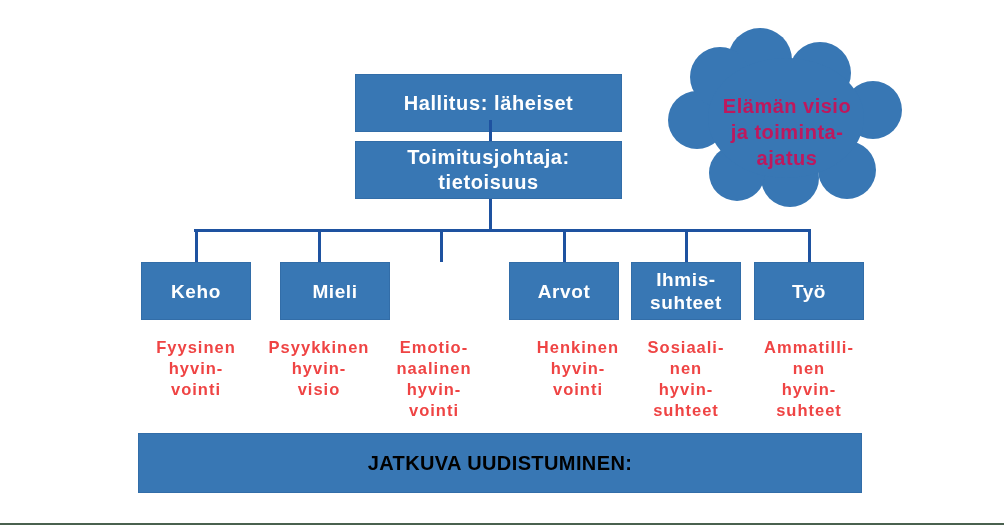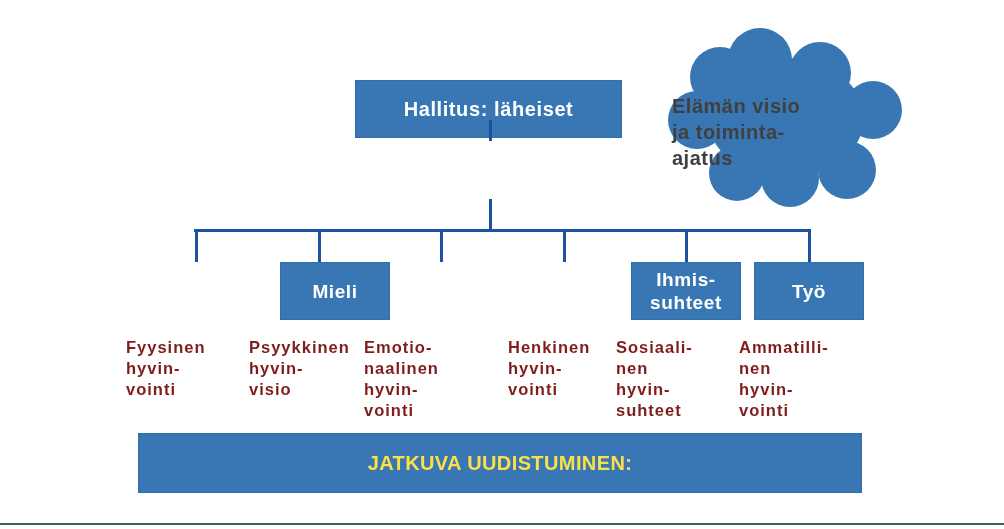--- a/index.html
+++ b/index.html
@@ -43,78 +43,80 @@
   .connector {
     position: absolute;
     background: #1e52a0;
   }
   .vline { width: 3px; }
   .hline { height: 3px; }
   .subtitle {
     position: absolute;
     top: 337px;
     width: 140px;
-    color: #7f1d1d;
+    color: #ef4444;
     font-size: 16.5px;
     font-weight: 600;
     line-height: 21px;
     letter-spacing: 1px;
-    text-align: left;
+    text-align: center;
     white-space: pre-line;
   }
   #cloud-svg { position: absolute; left: 660px; top: 22px; }
   #cloud-label {
     position: absolute;
     left: 672px;
     top: 93px;
     width: 230px;
-    color: #404040;
+    color: #be185d;
     font-size: 20px;
     font-weight: bold;
     line-height: 26px;
     letter-spacing: 0.5px;
-    text-align: left;
+    text-align: center;
     white-space: pre-line;
   }
   #footer-bar {
     position: absolute;
     left: 138px;
     top: 433px;
     width: 724px;
     height: 60px;
     background: #3877b4;
     border: 1px solid #326da8;
     box-sizing: border-box;
     display: flex;
     flex-direction: column;
     align-items: center;
     justify-content: center;
-    color: #fde047;
+    color: #000000;
     font-weight: bold;
     font-size: 20px;
     line-height: 26px;
     letter-spacing: 0.4px;
     text-align: center;
   }
   #bottom-rule {
     position: absolute;
     left: 0;
     top: 523px;
     width: 1004px;
     height: 2px;
     background: #4a614f;
   }
 </style>
 </head>
 <body>
 
 <div id="stage">
 
-  <div class="bluebox bigbox" style="top:80px">Hallitus: läheiset</div>
+  <div class="bluebox bigbox" style="top:74px">Hallitus: läheiset</div>
 
+  <div class="bluebox bigbox" style="top:141px">Toimitusjohtaja:
+tietoisuus</div>
 
   <div class="connector vline" style="left:489px;top:120px;height:21px"></div>
   <div class="connector vline" style="left:489px;top:199px;height:31px"></div>
   <div class="connector hline" style="left:194px;top:229px;width:617px"></div>
   <div class="connector vline" style="left:194.5px;top:229px;height:33px"></div>
   <div class="connector vline" style="left:317.5px;top:229px;height:33px"></div>
   <div class="connector vline" style="left:439.5px;top:229px;height:33px"></div>
   <div class="connector vline" style="left:562.5px;top:229px;height:33px"></div>
   <div class="connector vline" style="left:684.5px;top:229px;height:33px"></div>
   <div class="connector vline" style="left:807.5px;top:229px;height:33px"></div>
@@ -129,21 +131,23 @@
       <circle cx="77" cy="151" r="28"></circle>
       <circle cx="37" cy="98" r="29"></circle>
       <circle cx="60" cy="55" r="30"></circle>
       <ellipse cx="126" cy="96" rx="78" ry="60"></ellipse>
     </g>
   </svg>
   <div id="cloud-label">Elämän visio
 ja toiminta-
 ajatus</div>
 
+  <div class="bluebox deptbox" style="left:141px">Keho</div>
   <div class="bluebox deptbox" style="left:280px">Mieli</div>
+  <div class="bluebox deptbox" style="left:509px">Arvot</div>
   <div class="bluebox deptbox" style="left:754px">Työ</div>
   <div class="bluebox deptbox" style="left:631px">Ihmis-
 suhteet</div>
 
   <div class="subtitle" style="left:126px">Fyysinen
 hyvin-
 vointi</div>
   <div class="subtitle" style="left:249px">Psyykkinen
 hyvin-
 visio</div>
@@ -154,21 +158,21 @@
   <div class="subtitle" style="left:508px">Henkinen
 hyvin-
 vointi</div>
   <div class="subtitle" style="left:616px">Sosiaali-
 nen
 hyvin-
 suhteet</div>
   <div class="subtitle" style="left:739px">Ammatilli-
 nen
 hyvin-
-vointi</div>
+suhteet</div>
 
   <div id="footer-bar">
     <div>JATKUVA UUDISTUMINEN:</div>
   </div>
 
   <div id="bottom-rule"></div>
 
 </div>
 
 </body></html>

